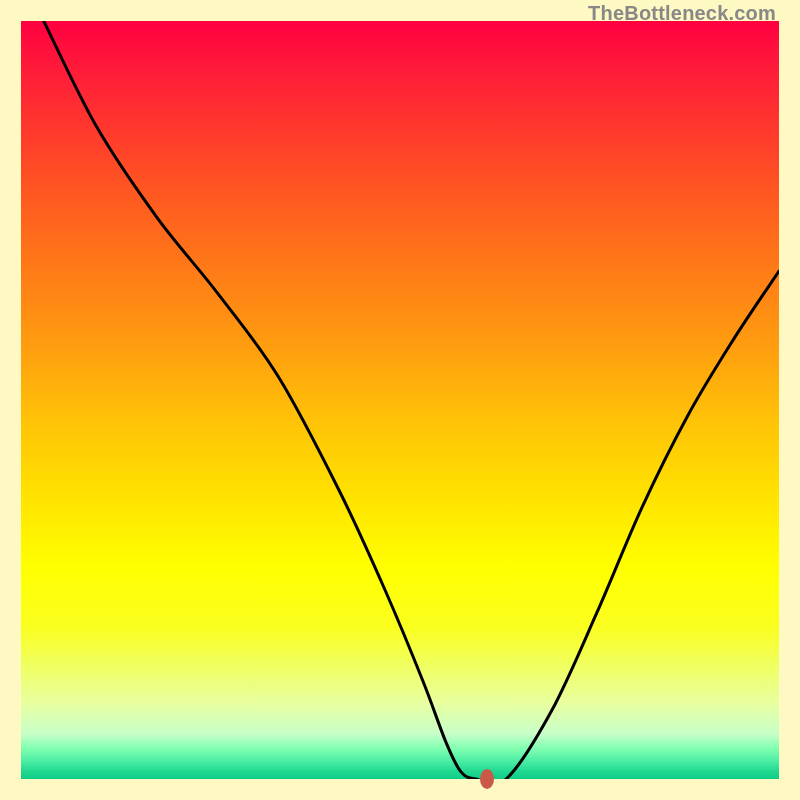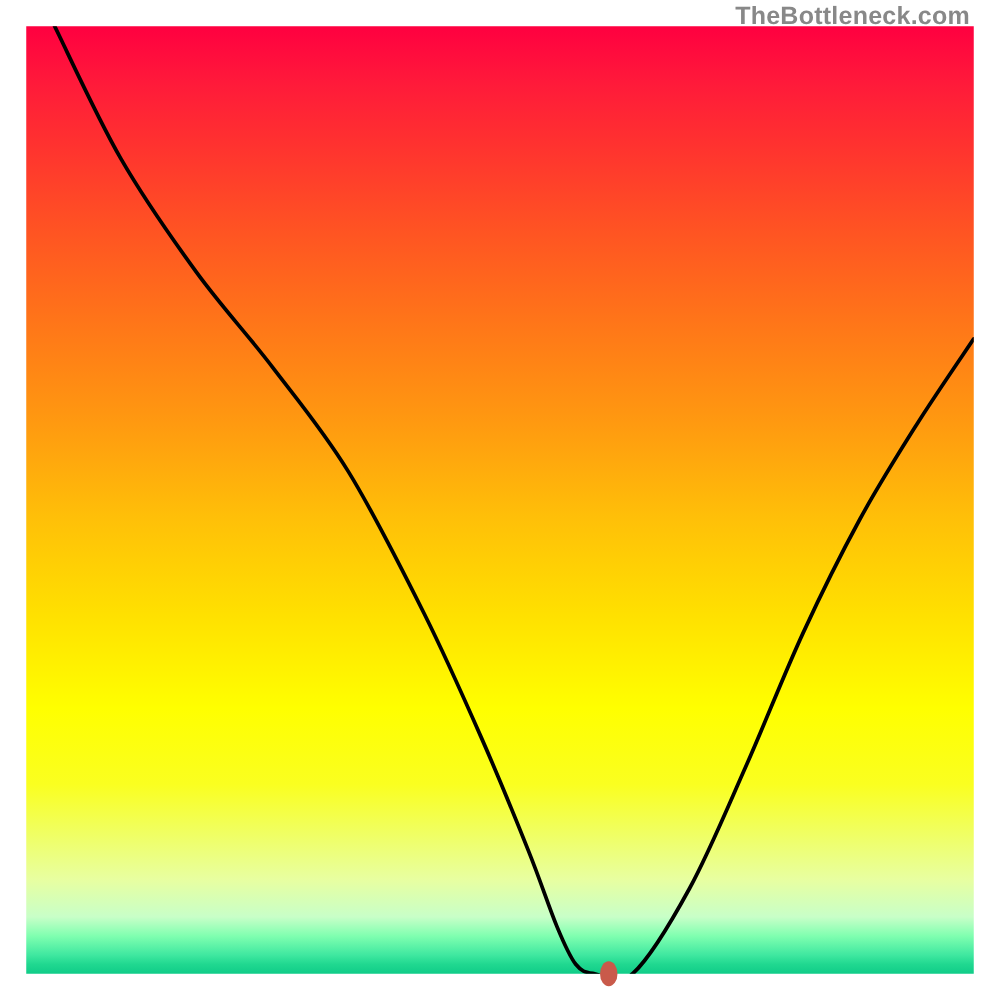--- a/index.html
+++ b/index.html
@@ -1,21 +1,21 @@
 <!DOCTYPE html>
 <html><head>
 <meta charset="utf-8">
 <style>
   * { margin: 0; padding: 0; box-sizing: border-box; }
   html, body { width: 800px; height: 800px; overflow: hidden; background: #000; }
   .frame {
     position: relative;
     width: 800px;
     height: 800px;
-    background: #ffffff;
+    background: #fef9c3;
   }
   .plot-area {
     position: absolute;
     left: 21px;
     top: 21px;
     width: 758px;
     height: 758px;
     background: linear-gradient(to bottom,
       #ff0040 0%,
       #ff1a3a 6%,

